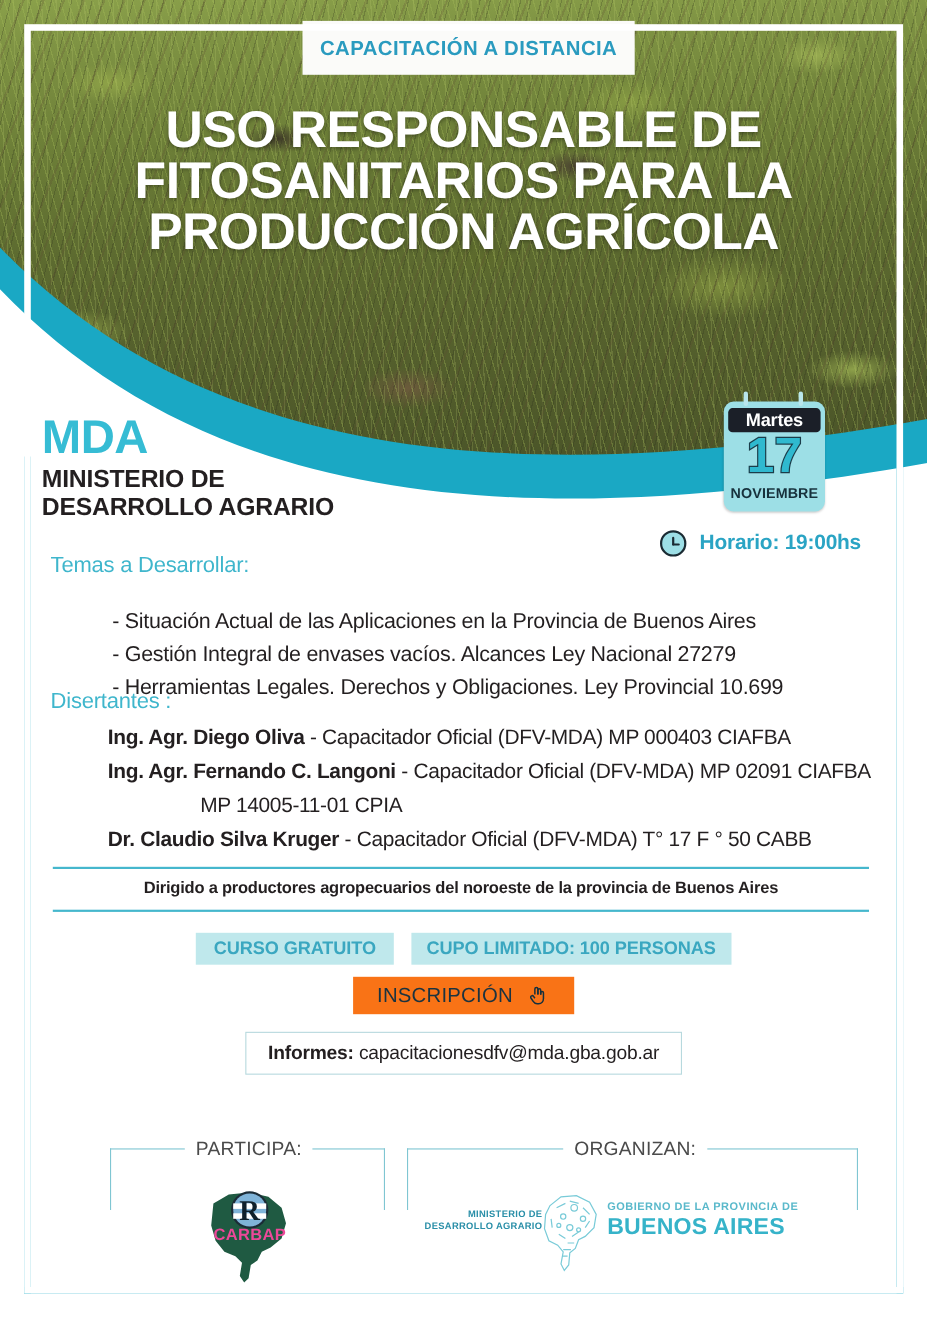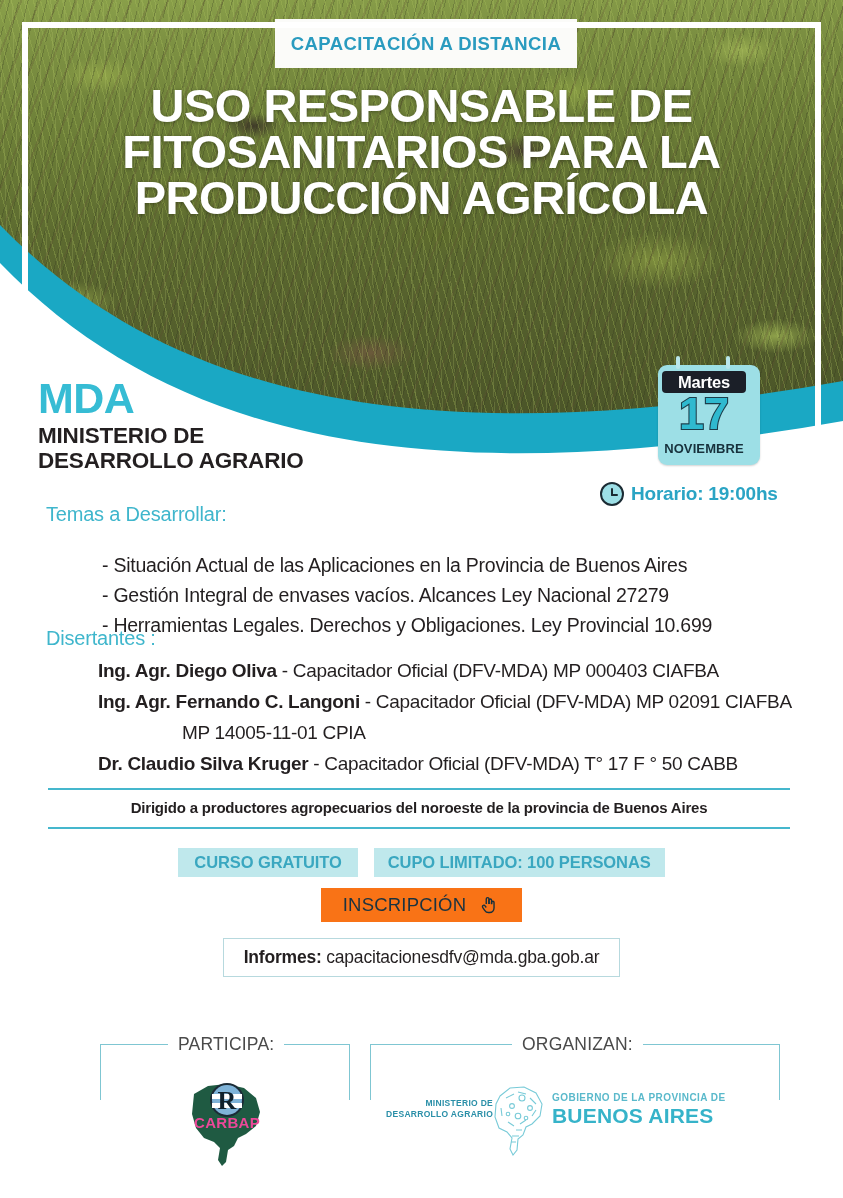--- a/index.html
+++ b/index.html
@@ -51,21 +51,21 @@
     background:#fbfbf9;display:flex;align-items:center;justify-content:center;
     z-index:6;
   }
   .banner span{
     color:#2a9bbf;font-size:18.5px;font-weight:bold;letter-spacing:.4px;
     white-space:nowrap;
   }
 
   
   .hero-title{
-    position:absolute;left:0;top:83px;width:843px;z-index:5;
+    position:absolute;left:0;top:95px;width:843px;z-index:5;
     text-align:center;color:#ffffff;
     font-size:47px;line-height:46px;font-weight:bold;letter-spacing:-0.5px;
     text-shadow:0 1px 4px rgba(0,0,0,.35);
   }
   .hero-title div{white-space:nowrap;}
 
   
   .wave{position:absolute;left:0;top:215px;width:843px;height:240px;z-index:7;pointer-events:none;}
 
   
@@ -83,41 +83,40 @@
 
   .mda{position:absolute;left:38px;top:16px;}
   .mda .mda-big{color:#36bcd4;font-size:43px;font-weight:bold;line-height:44px;letter-spacing:-.5px;}
   .mda .mda-sub{color:#231f20;font-size:22.5px;font-weight:bold;line-height:25px;margin-top:3px;letter-spacing:-.2px;}
 
   
   .cal{
     position:absolute;left:658px;top:5px;width:92px;height:100px;
     background:#9ddfe6;border-radius:9px;z-index:12;
     box-shadow:0 1px 2px rgba(0,0,0,.18);
-    padding-left:10px;
   }
   .cal .ring{position:absolute;top:-9px;width:4px;height:13px;background:#b9e6ec;border-radius:2px;}
   .cal .ring.l{left:18px;} .cal .ring.r{left:68px;}
   .cal .day{
     position:absolute;left:4px;top:6px;width:84px;height:22px;background:#1b1f28;
     border-radius:4px;color:#ffffff;font-size:16.5px;font-weight:bold;
     display:flex;align-items:center;justify-content:center;letter-spacing:-.2px;
   }
   .cal .num{
     position:absolute;left:0;top:26px;width:92px;text-align:center;
     color:#2fb9cf;font-size:45px;font-weight:bold;line-height:46px;
     -webkit-text-stroke:2.2px #1b3d4a;paint-order:stroke fill;
   }
   .cal .mon{
     position:absolute;left:0;top:76px;width:92px;text-align:center;
     color:#17313c;font-size:13px;font-weight:bold;letter-spacing:.1px;
   }
 
   
-  .horario{position:absolute;left:600px;top:122px;display:flex;align-items:center;gap:7px;}
+  .horario{position:absolute;left:600px;top:122px;display:flex;align-items:center;gap:12px;}
   .horario .clock{width:24px;height:24px;border-radius:50%;background:#9ddfe6;border:2.5px solid #1b2b33;position:relative;box-sizing:border-box;}
   .horario .clock::before{content:"";position:absolute;left:9px;top:4px;width:2px;height:8px;background:#1b2b33;border-radius:1px;}
   .horario .clock::after{content:"";position:absolute;left:9px;top:10px;width:7px;height:2px;background:#1b2b33;border-radius:1px;}
   .horario .txt{color:#2aa4c4;font-size:19px;font-weight:bold;letter-spacing:-.2px;}
 
   
   .temas-h{position:absolute;left:46px;top:143px;color:#3fb6cc;font-size:20px;letter-spacing:-.2px;}
   .temas{position:absolute;left:50px;top:174px;}
   .temas li{list-style:none;color:#231f20;font-size:19.5px;line-height:30px;letter-spacing:-.25px;white-space:nowrap;margin-left:12px;}
 

